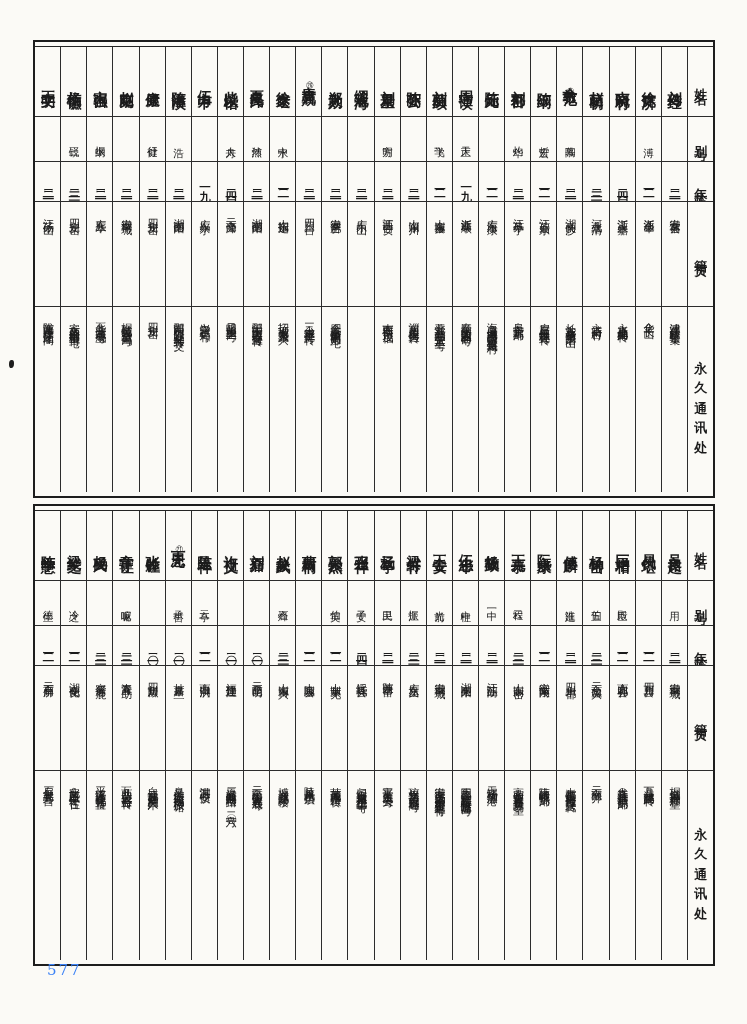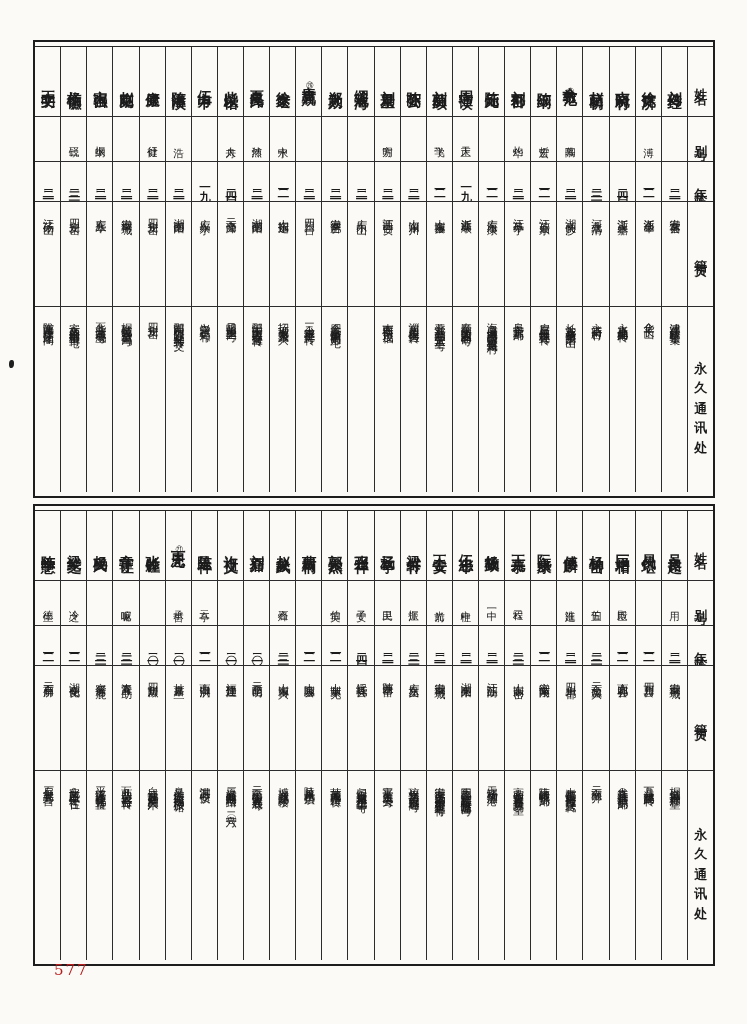--- a/index.html
+++ b/index.html
@@ -57,24 +57,24 @@
   }
   .name .vtxt{font-size:14.5px;font-weight:700;letter-spacing:2px;line-height:15px;}
   .alias .vtxt{font-size:10.5px;letter-spacing:1px;}
   .age .vtxt{font-size:11.5px;letter-spacing:2px;font-weight:600;}
   .native .vtxt{font-size:11px;letter-spacing:1.5px;padding-top:8px;}
   .addr .vtxt{font-size:11px;letter-spacing:1.5px;padding-top:7px;}
   .hdr .vtxt{font-size:13px;font-weight:700;letter-spacing:4px;}
   .hdr-addr .vtxt{font-size:13px;font-weight:700;letter-spacing:20px;padding-top:0;}
   .fnmark{font-size:7.5px;letter-spacing:0;font-weight:400;}
   .pageno{
-    position:absolute;left:54px;top:961px;
+    position:absolute;left:47px;top:961px;
     font-size:15px;letter-spacing:2px;
     font-family:"DejaVu Serif","Liberation Serif",serif;
-    color:#b91c1c;
+    color:#3b82f6;
   }
   .speck{position:absolute;left:9px;top:360px;width:5px;height:8px;background:#1d1d1d;border-radius:50% 40% 55% 45%;}
 </style>
 </head>
 <body>
 
 <div class="page">
   <div class="speck"></div>
 
   <div class="v-table t1">

